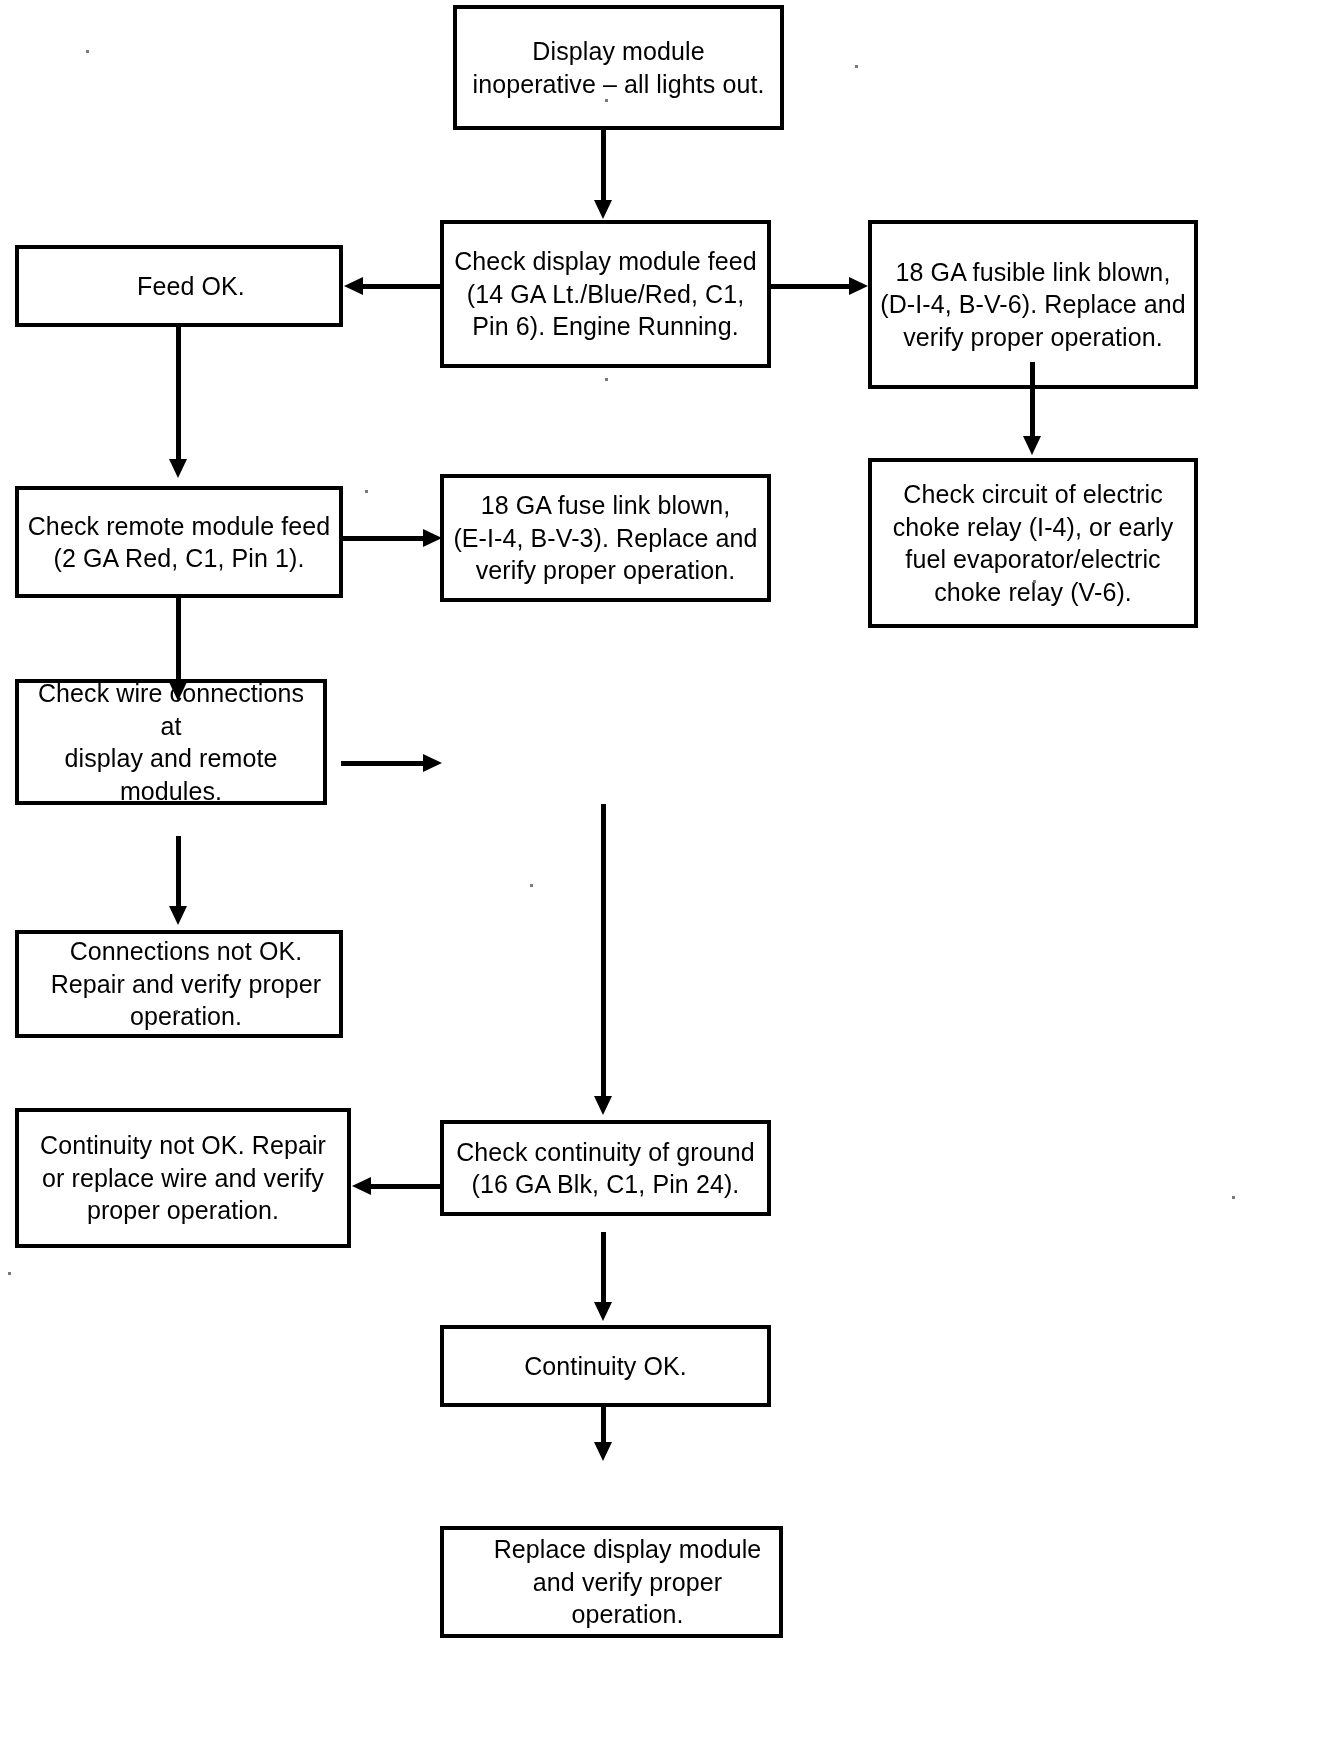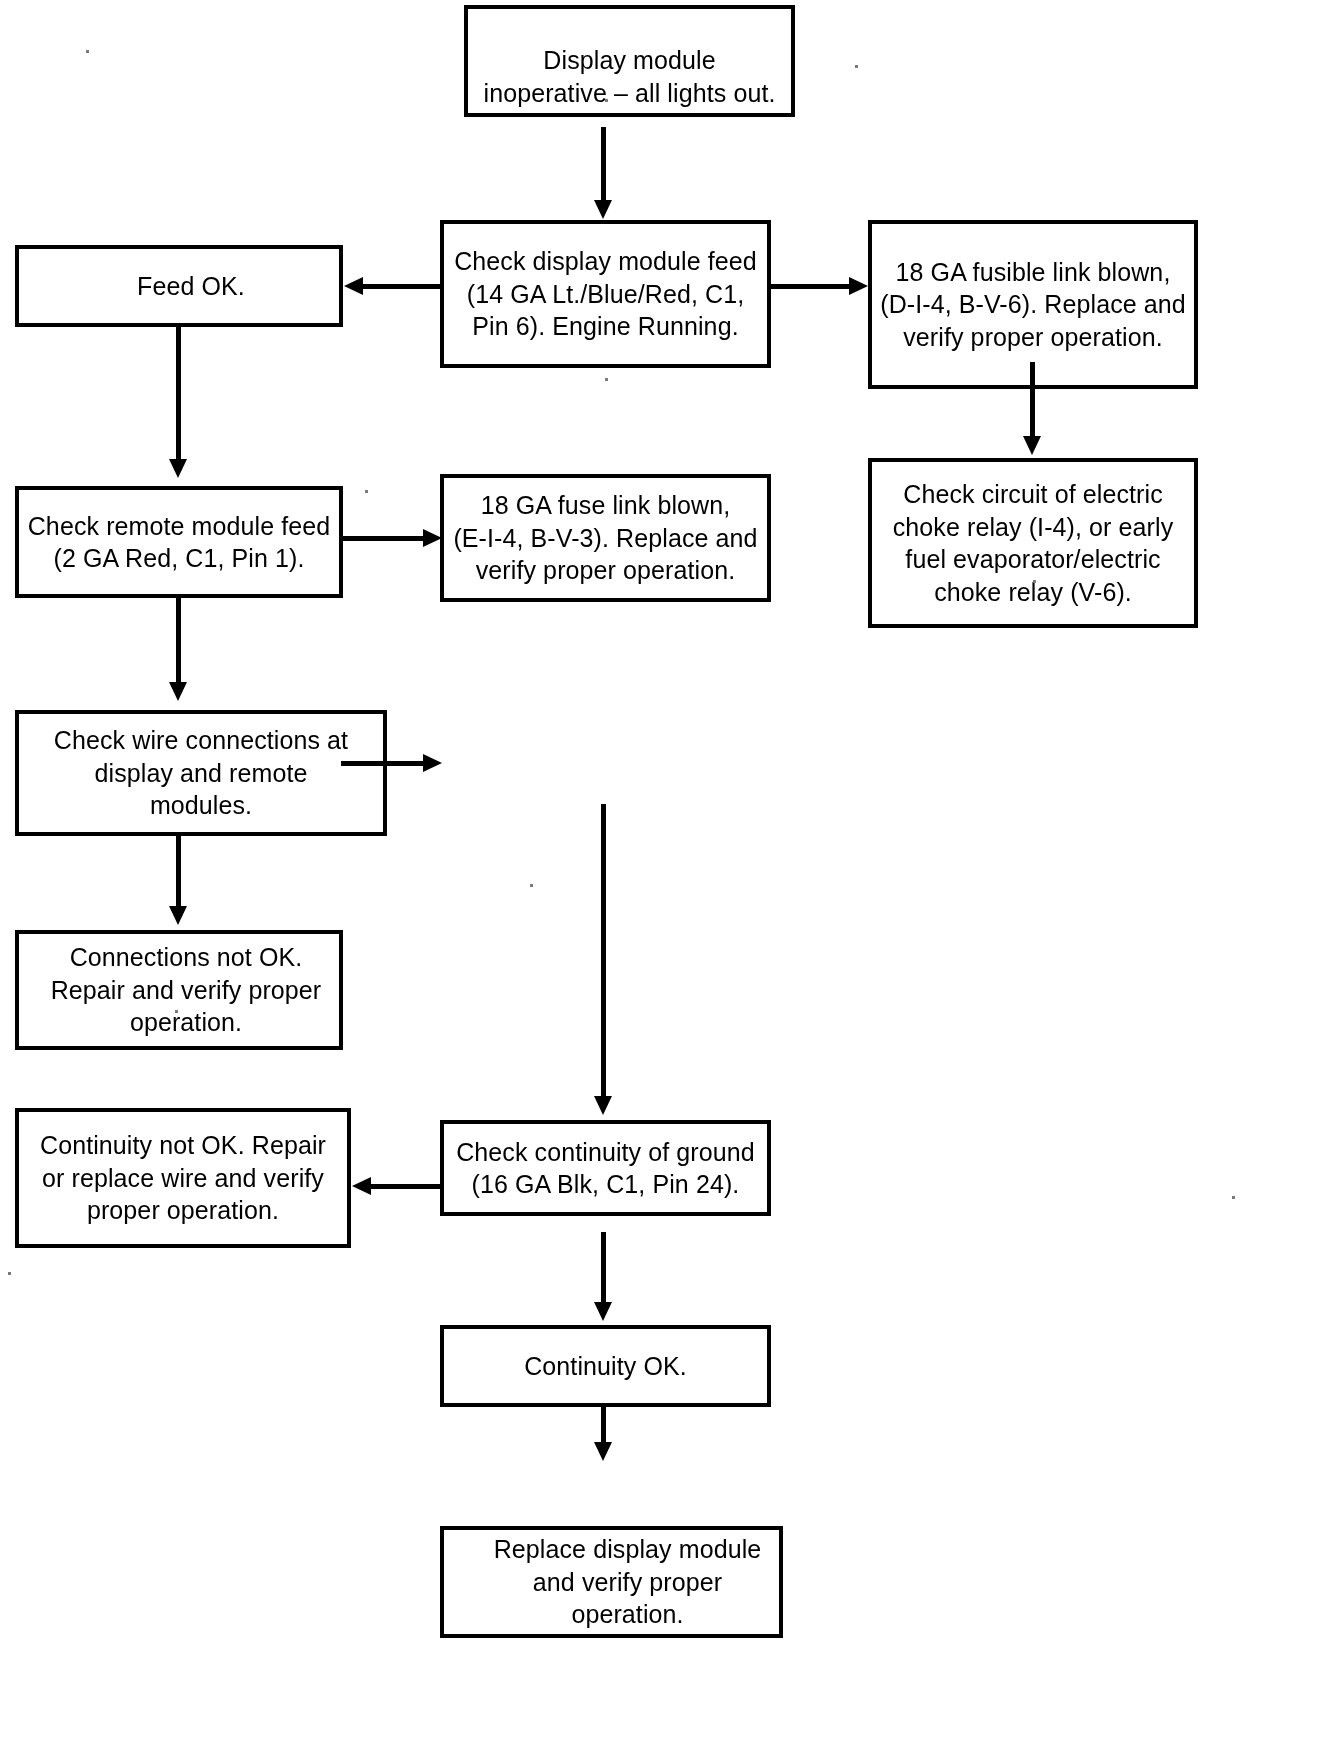--- a/index.html
+++ b/index.html
@@ -66,21 +66,21 @@
     width: 3px;
     height: 3px;
     background: #7a7a7a;
   }
 </style>
 </head>
 <body>
 
 <div id="canvas">
 
-  <div class="node" style="left:464px; top:5px; width:331px; height:112px;align-items:flex-end;">
+  <div class="node" style="left:453px; top:5px; width:331px; height:125px;">
     <span class="txt">Display module
 inoperative – all lights out.</span>
   </div>
 
   <div class="node" style="left:440px; top:220px; width:331px; height:148px;">
     <span class="txt">Check display module feed
 (14 GA Lt./Blue/Red, C1,
 Pin 6). Engine Running.</span>
   </div>
 
@@ -105,28 +105,28 @@
 verify proper operation.</span>
   </div>
 
   <div class="node" style="left:868px; top:458px; width:330px; height:170px;">
     <span class="txt">Check circuit of electric
 choke relay (I-4), or early
 fuel evaporator/electric
 choke relay (V-6).</span>
   </div>
 
-  <div class="node" style="left:15px; top:710px; width:372px; height:126px;">
+  <div class="node" style="left:15px; top:679px; width:312px; height:126px;">
     <span class="txt">Check wire connections at
 display and remote
 modules.</span>
   </div>
 
 
-  <div class="node" style="left:15px; top:930px; width:328px; height:120px;padding-left:22px;">
+  <div class="node" style="left:15px; top:930px; width:328px; height:108px;padding-left:22px;">
     <span class="txt">Connections not OK.
 Repair and verify proper
 operation.</span>
   </div>
 
   <div class="node" style="left:15px; top:1108px; width:336px; height:140px;">
     <span class="txt">Continuity not OK. Repair
 or replace wire and verify
 proper operation.</span>
   </div>

